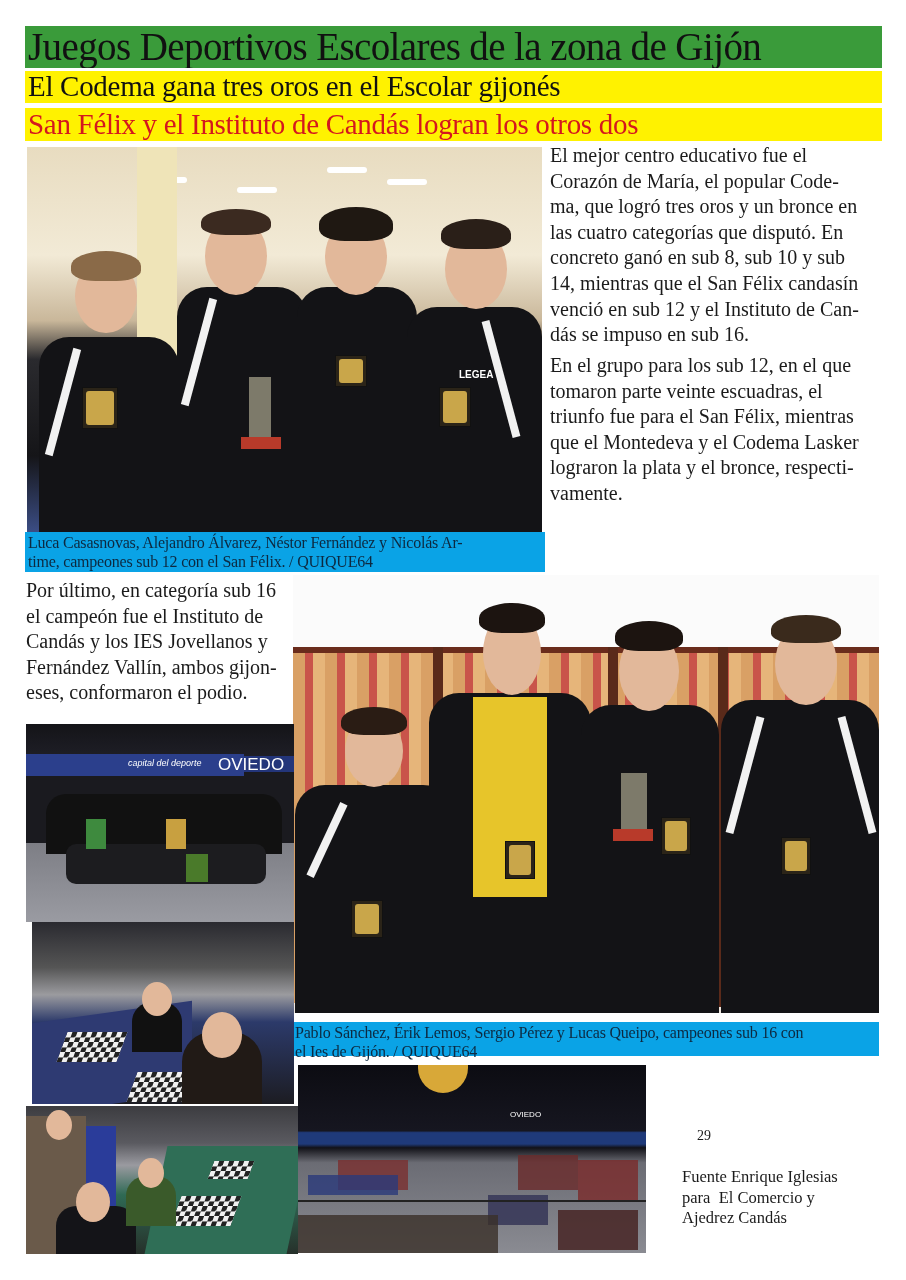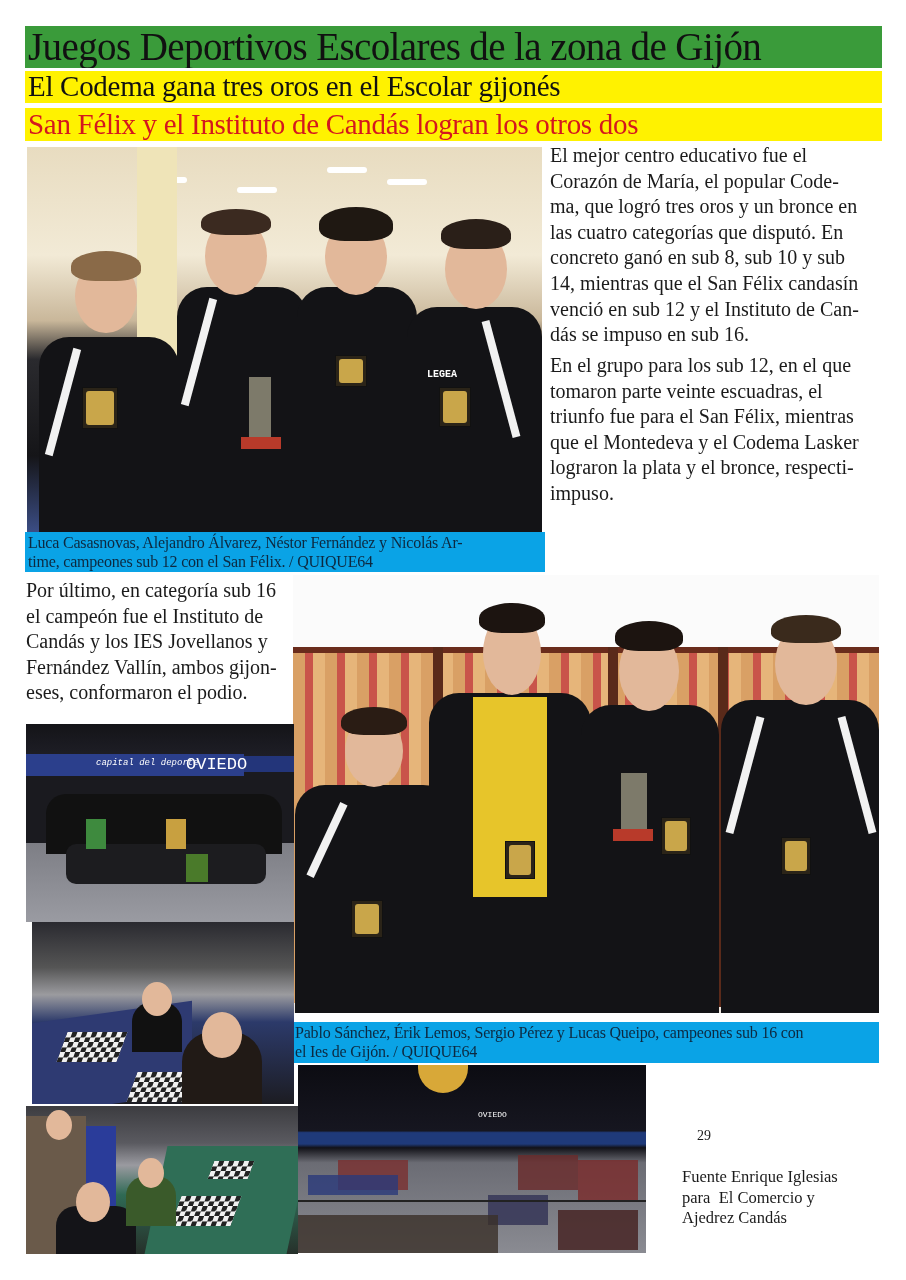--- a/index.html
+++ b/index.html
@@ -60,21 +60,21 @@
   .p3 { left: 26px; top: 724px; width: 268px; height: 198px;
     background: linear-gradient(180deg, #141418 0%, #1e1e26 16%, #23357a 16%, #23357a 24%, #1a1a1f 24%, #1a1a1f 60%, #7d7e85 60%, #9a9ba2 100%); }
   .p4 { left: 32px; top: 922px; width: 262px; height: 182px;
     background: linear-gradient(180deg, #2a2a30 0%, #555 25%, #9b9b9f 40%, #2c3a6a 55%, #1c1c22 100%); }
   .p5 { left: 26px; top: 1106px; width: 272px; height: 148px;
     background: linear-gradient(180deg, #3c3c40 0%, #5a5a60 25%, #9a9aa0 40%, #2f6a55 60%, #26302a 100%); }
   .p6 { left: 298px; top: 1065px; width: 348px; height: 188px;
     background: linear-gradient(180deg, #0c0c12 0%, #161620 35%, #1f3a7a 36%, #1f3a7a 42%, #121218 44%, #6b6c74 52%, #8a8b92 100%); }
   .board { position: absolute; background:
       repeating-conic-gradient(#222 0% 25%, #f0f0f0 0% 50%) 0 0/10px 10px; transform: skewX(-20deg); }
-  .sign { position: absolute; color: #fff; font-family: Liberation Mono, monospace; }
+  .sign { position: absolute; color: #fff; font-family: Liberation Sans, sans-serif; margin-left: 32px; }
   .credit { font-family: "Liberation Serif", serif; font-size: 16.5px; line-height: 20.5px; color: #1b1b1b; }
 </style>
 </head>
 <body>
 
 <div class="banner banner-title">Juegos Deportivos Escolares de la zona de Gijón</div>
 <div class="banner banner-sub1">El Codema gana tres oros en el Escolar gijonés</div>
 <div class="banner banner-sub2">San Félix y el Instituto de Candás logran los otros dos</div>
 
 <div class="photo p1">
@@ -124,21 +124,21 @@
   <div>14, mientras que el San Félix candasín</div>
   <div>venció en sub 12 y el Instituto de Can-</div>
   <div>dás se impuso en sub 16.</div>
 </div>
 <div class="abs body-text" style="left:550px;top:353px;width:335px;">
   <div>En el grupo para los sub 12, en el que</div>
   <div>tomaron parte veinte escuadras, el</div>
   <div>triunfo fue para el San Félix, mientras</div>
   <div>que el Montedeva y el Codema Lasker</div>
   <div>lograron la plata y el bronce, respecti-</div>
-  <div>impuso.</div>
+  <div>vamente.</div>
 </div>
 
 <div class="abs body-text" style="left:26px;top:578px;width:270px;">
   <div>Por último, en categoría sub 16</div>
   <div>el campeón fue el Instituto de</div>
   <div>Candás y los IES Jovellanos y</div>
   <div>Fernández Vallín, ambos gijon-</div>
   <div>eses, conformaron el podio.</div>
 </div>
 
@@ -167,21 +167,21 @@
   <div class="abs" style="left:320px;top:254px;width:40px;height:12px;background:#b83a2a;"></div>
   <div class="plaque" style="left:368px;top:242px;width:28px;height:36px;"></div>
 
   <div class="jacket" style="left:428px;top:125px;width:158px;height:313px;"></div>
   <div class="stripe" style="left:448px;top:140px;width:8px;height:120px;transform:rotate(15deg);"></div>
   <div class="stripe" style="left:560px;top:140px;width:8px;height:120px;transform:rotate(-15deg);"></div>
   <div class="head" style="left:482px;top:48px;width:62px;height:82px;"></div>
   <div class="hair" style="left:478px;top:40px;width:70px;height:28px;background:#3a2a1c;"></div>
   <div class="plaque" style="left:488px;top:262px;width:28px;height:36px;"></div>
 </div>
-<div class="caption" style="left:292px;top:1022px;width:587px;height:41px;">
+<div class="caption" style="left:292px;top:1022px;width:587px;height:34px;">
   <div>Pablo Sánchez, Érik Lemos, Sergio Pérez y Lucas Queipo, campeones sub 16 con</div>
   <div>el Ies de Gijón. / QUIQUE64</div>
 </div>
 
 <div class="photo p3">
   <div class="abs" style="left:0;top:30px;width:218px;height:22px;background:#2b3f8c;"></div>
   <div class="sign" style="left:160px;top:30px;font-size:17px;line-height:22px;">OVIEDO</div>
   <div class="sign" style="left:70px;top:34px;font-size:9px;font-style:italic;">capital del deporte</div>
   <div class="abs" style="left:20px;top:70px;width:236px;height:60px;background:#111;border-radius:20px 20px 0 0;"></div>
   <div class="abs" style="left:40px;top:120px;width:200px;height:40px;background:#1c1c1f;border-radius:10px;"></div>

